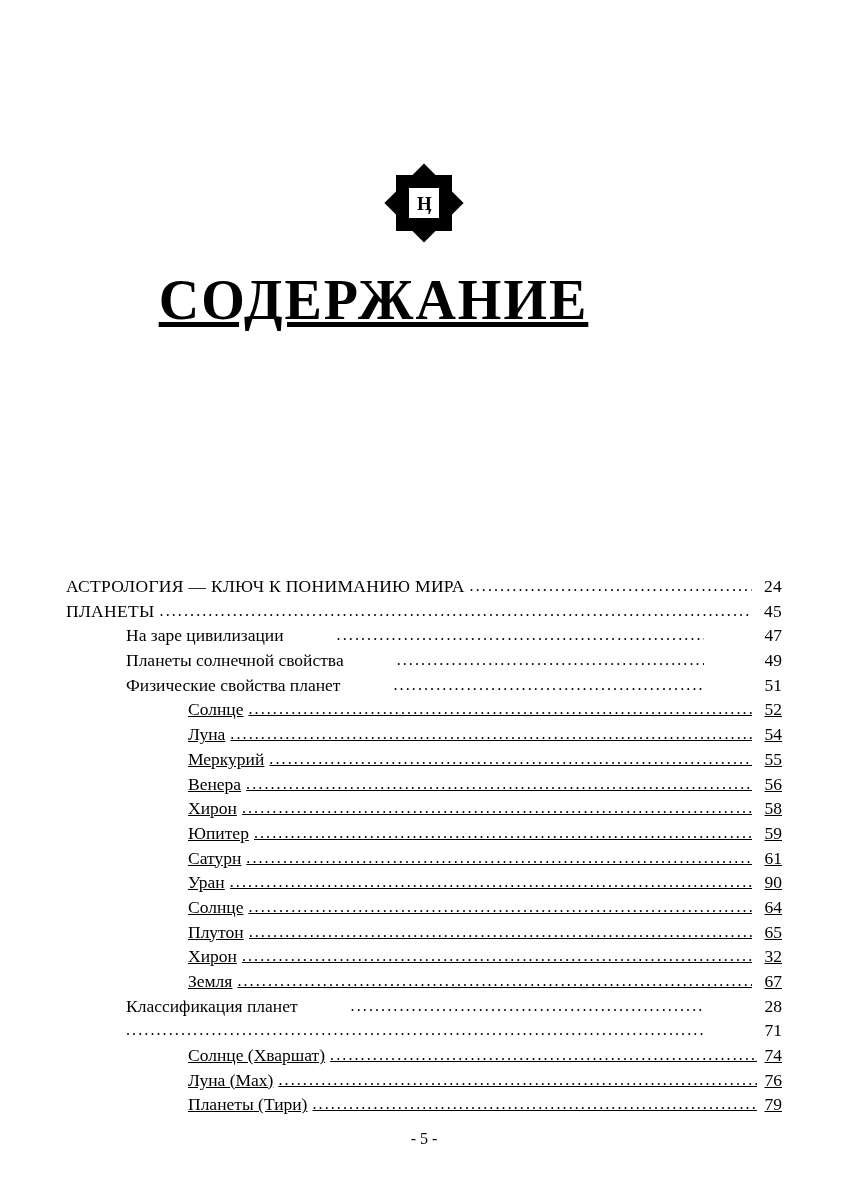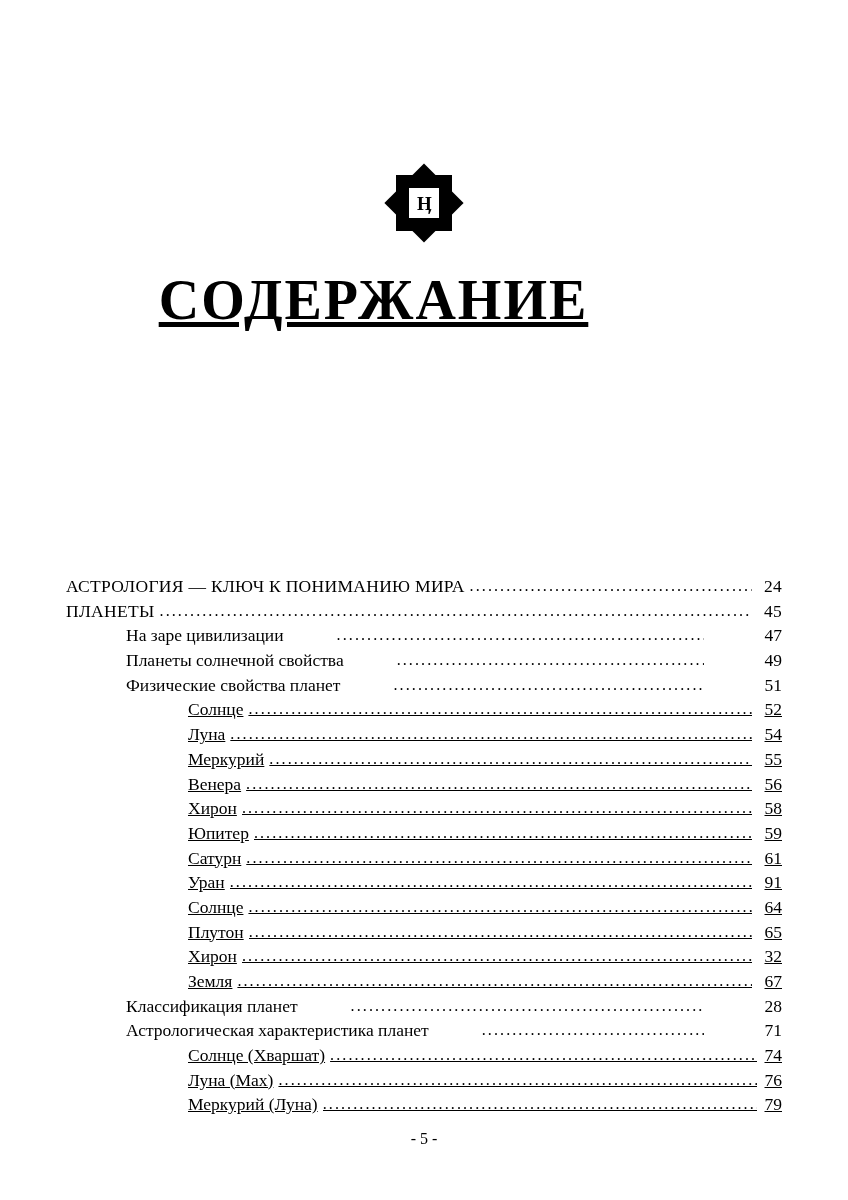--- a/index.html
+++ b/index.html
@@ -213,21 +213,21 @@
         <span class="pg">59</span>
       </div>
       <div class="toc-row lvl2">
         <span class="lbl">Сатурн</span>
         <span class="dots">....................................................................................................................................................</span>
         <span class="pg">61</span>
       </div>
       <div class="toc-row lvl2">
         <span class="lbl">Уран</span>
         <span class="dots">....................................................................................................................................................</span>
-        <span class="pg">91</span>
+        <span class="pg">90</span>
       </div>
       <div class="toc-row lvl2">
         <span class="lbl">Солнце</span>
         <span class="dots">....................................................................................................................................................</span>
         <span class="pg">64</span>
       </div>
       <div class="toc-row lvl2">
         <span class="lbl">Плутон</span>
         <span class="dots">....................................................................................................................................................</span>
         <span class="pg">65</span>
@@ -241,36 +241,35 @@
         <span class="lbl">Земля</span>
         <span class="dots">....................................................................................................................................................</span>
         <span class="pg">67</span>
       </div>
       <div class="toc-row lvl1">
         <span class="lbl">Классификация планет</span>
         <span class="dots">....................................................................................................................................................</span>
         <span class="pg">28</span>
       </div>
       <div class="toc-row lvl1">
-        <span class="lbl">Астрологическая характеристика планет</span>
         <span class="dots">....................................................................................................................................................</span>
         <span class="pg">71</span>
       </div>
       <div class="toc-row lvl2 tight">
         <span class="lbl">Солнце (Хваршат)</span>
         <span class="dots">....................................................................................................................................................</span>
         <span class="pg">74</span>
       </div>
       <div class="toc-row lvl2 tight">
         <span class="lbl">Луна (Мах)</span>
         <span class="dots">....................................................................................................................................................</span>
         <span class="pg">76</span>
       </div>
       <div class="toc-row lvl2 tight">
-        <span class="lbl">Меркурий (Луна)</span>
+        <span class="lbl">Планеты (Тири)</span>
         <span class="dots">....................................................................................................................................................</span>
         <span class="pg">79</span>
       </div>
     </div>
 
   <div class="folio">- 5 -</div>
 
 </div>
 
 </body></html>

